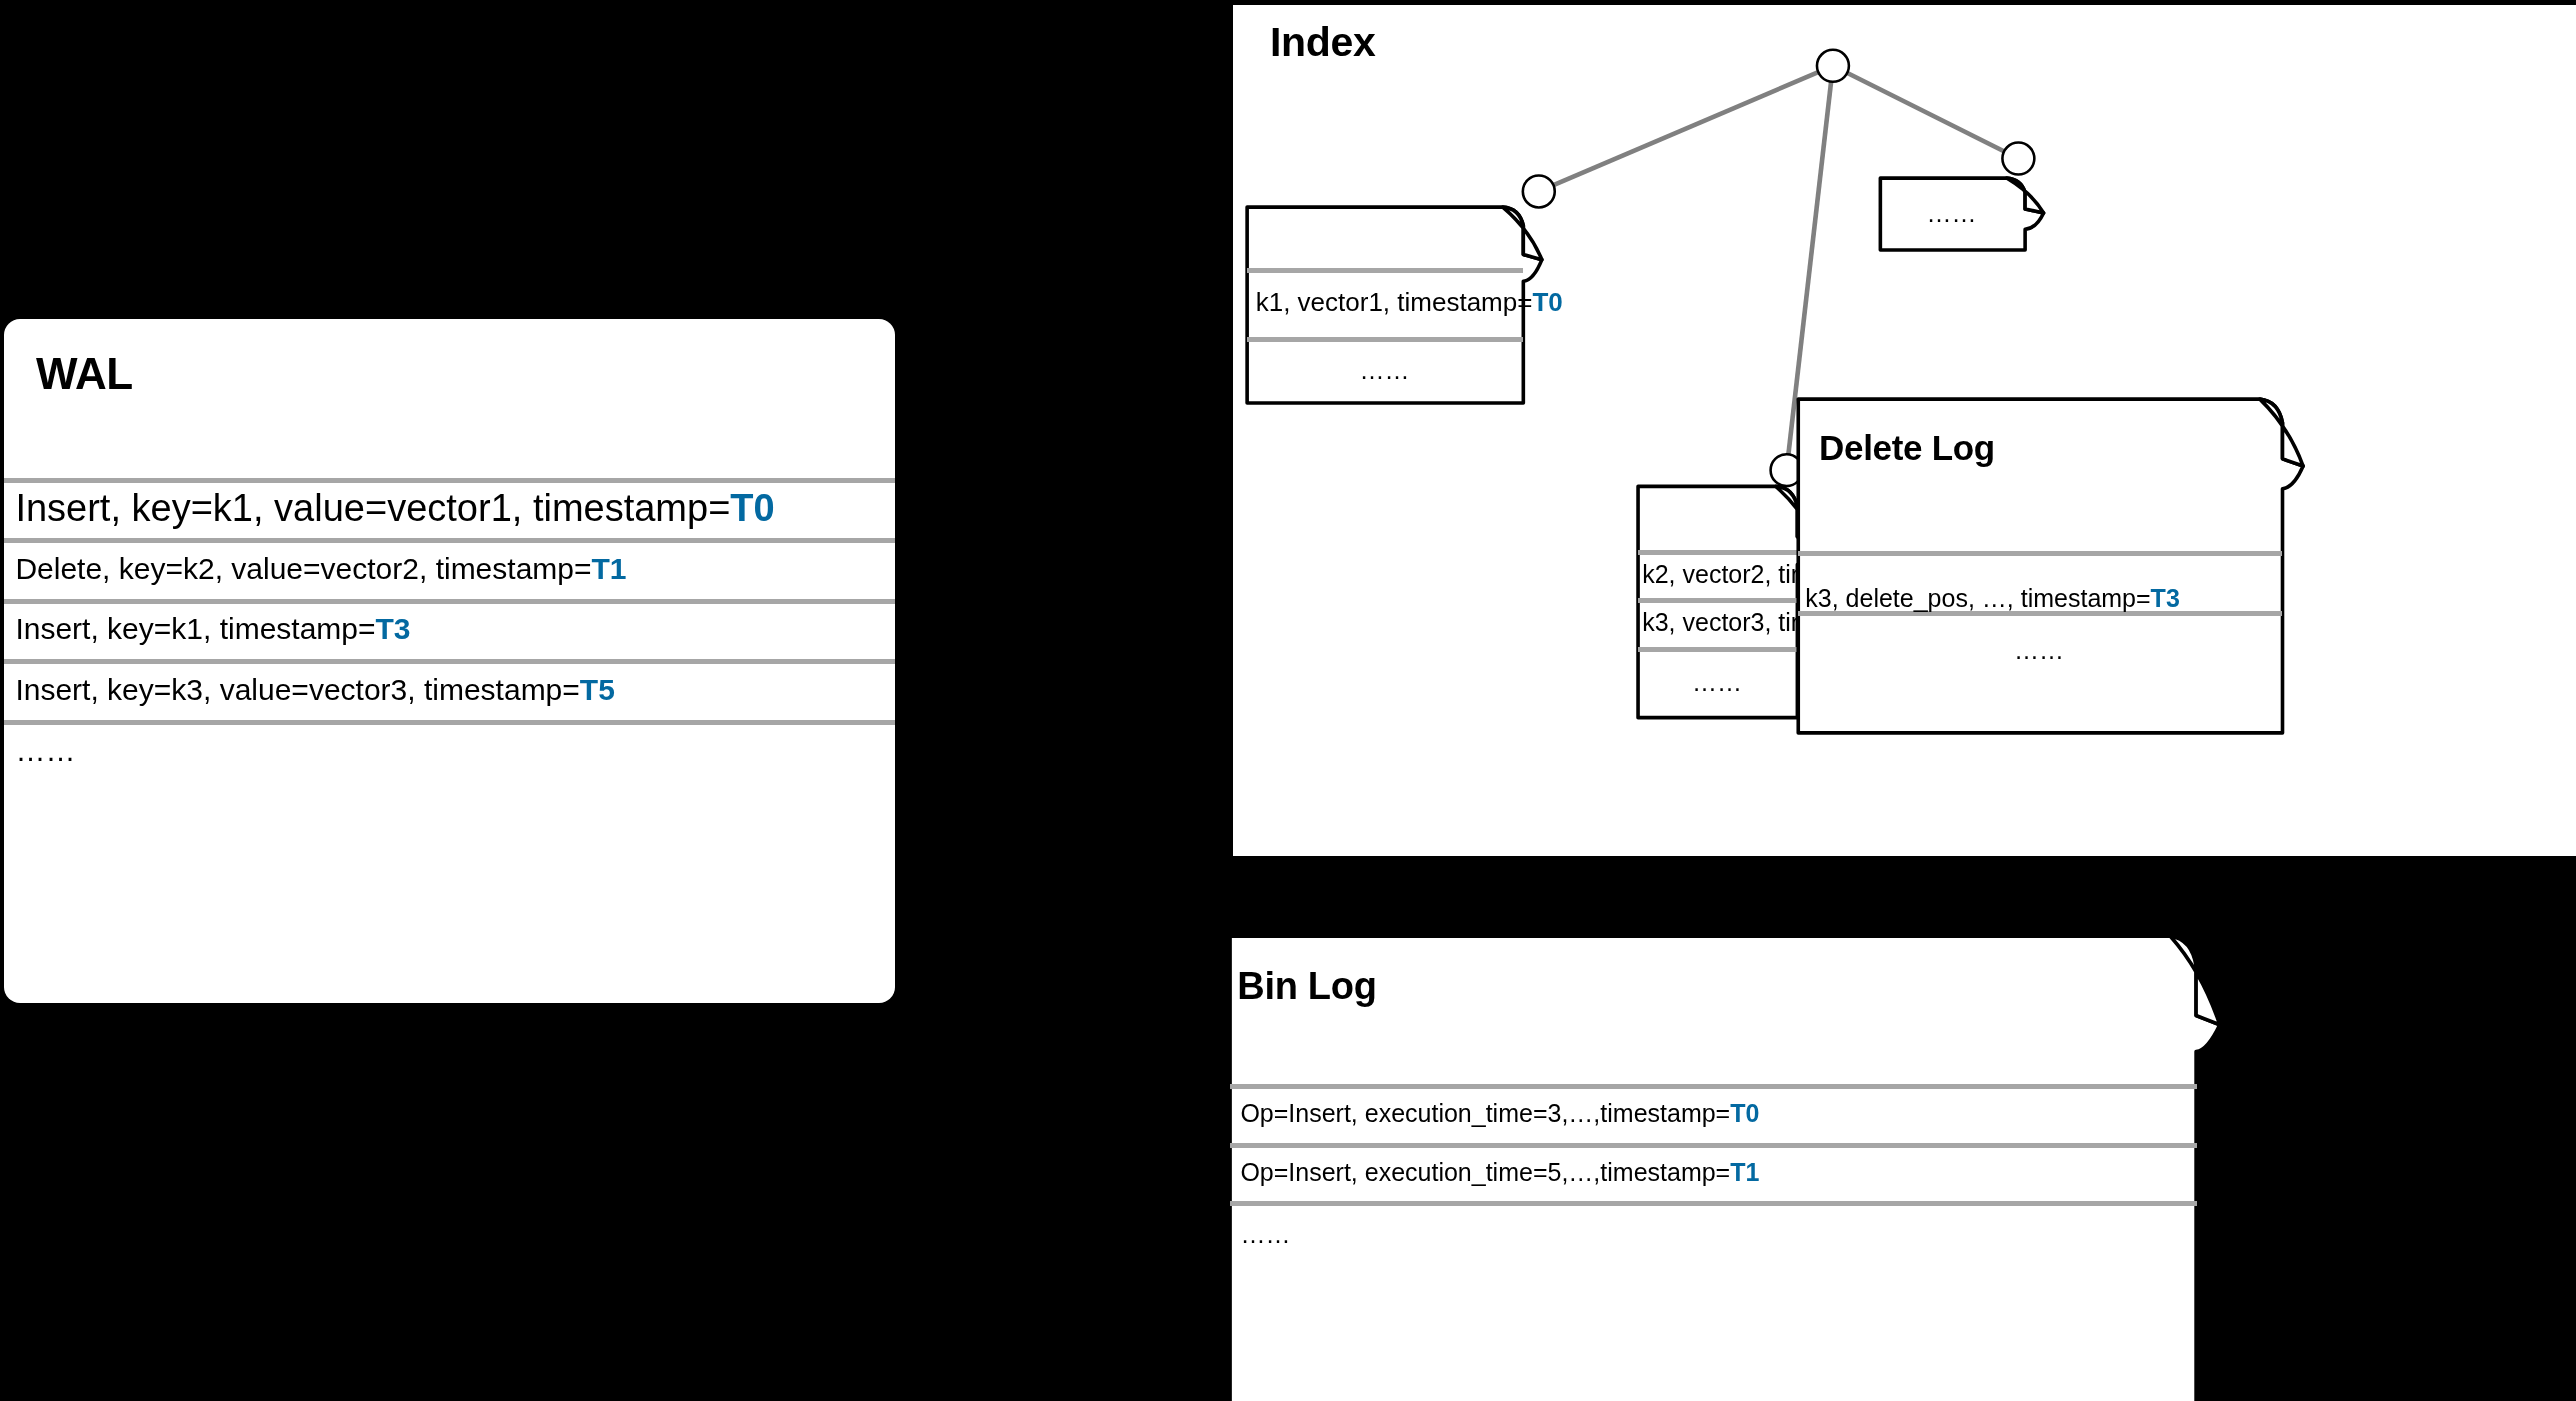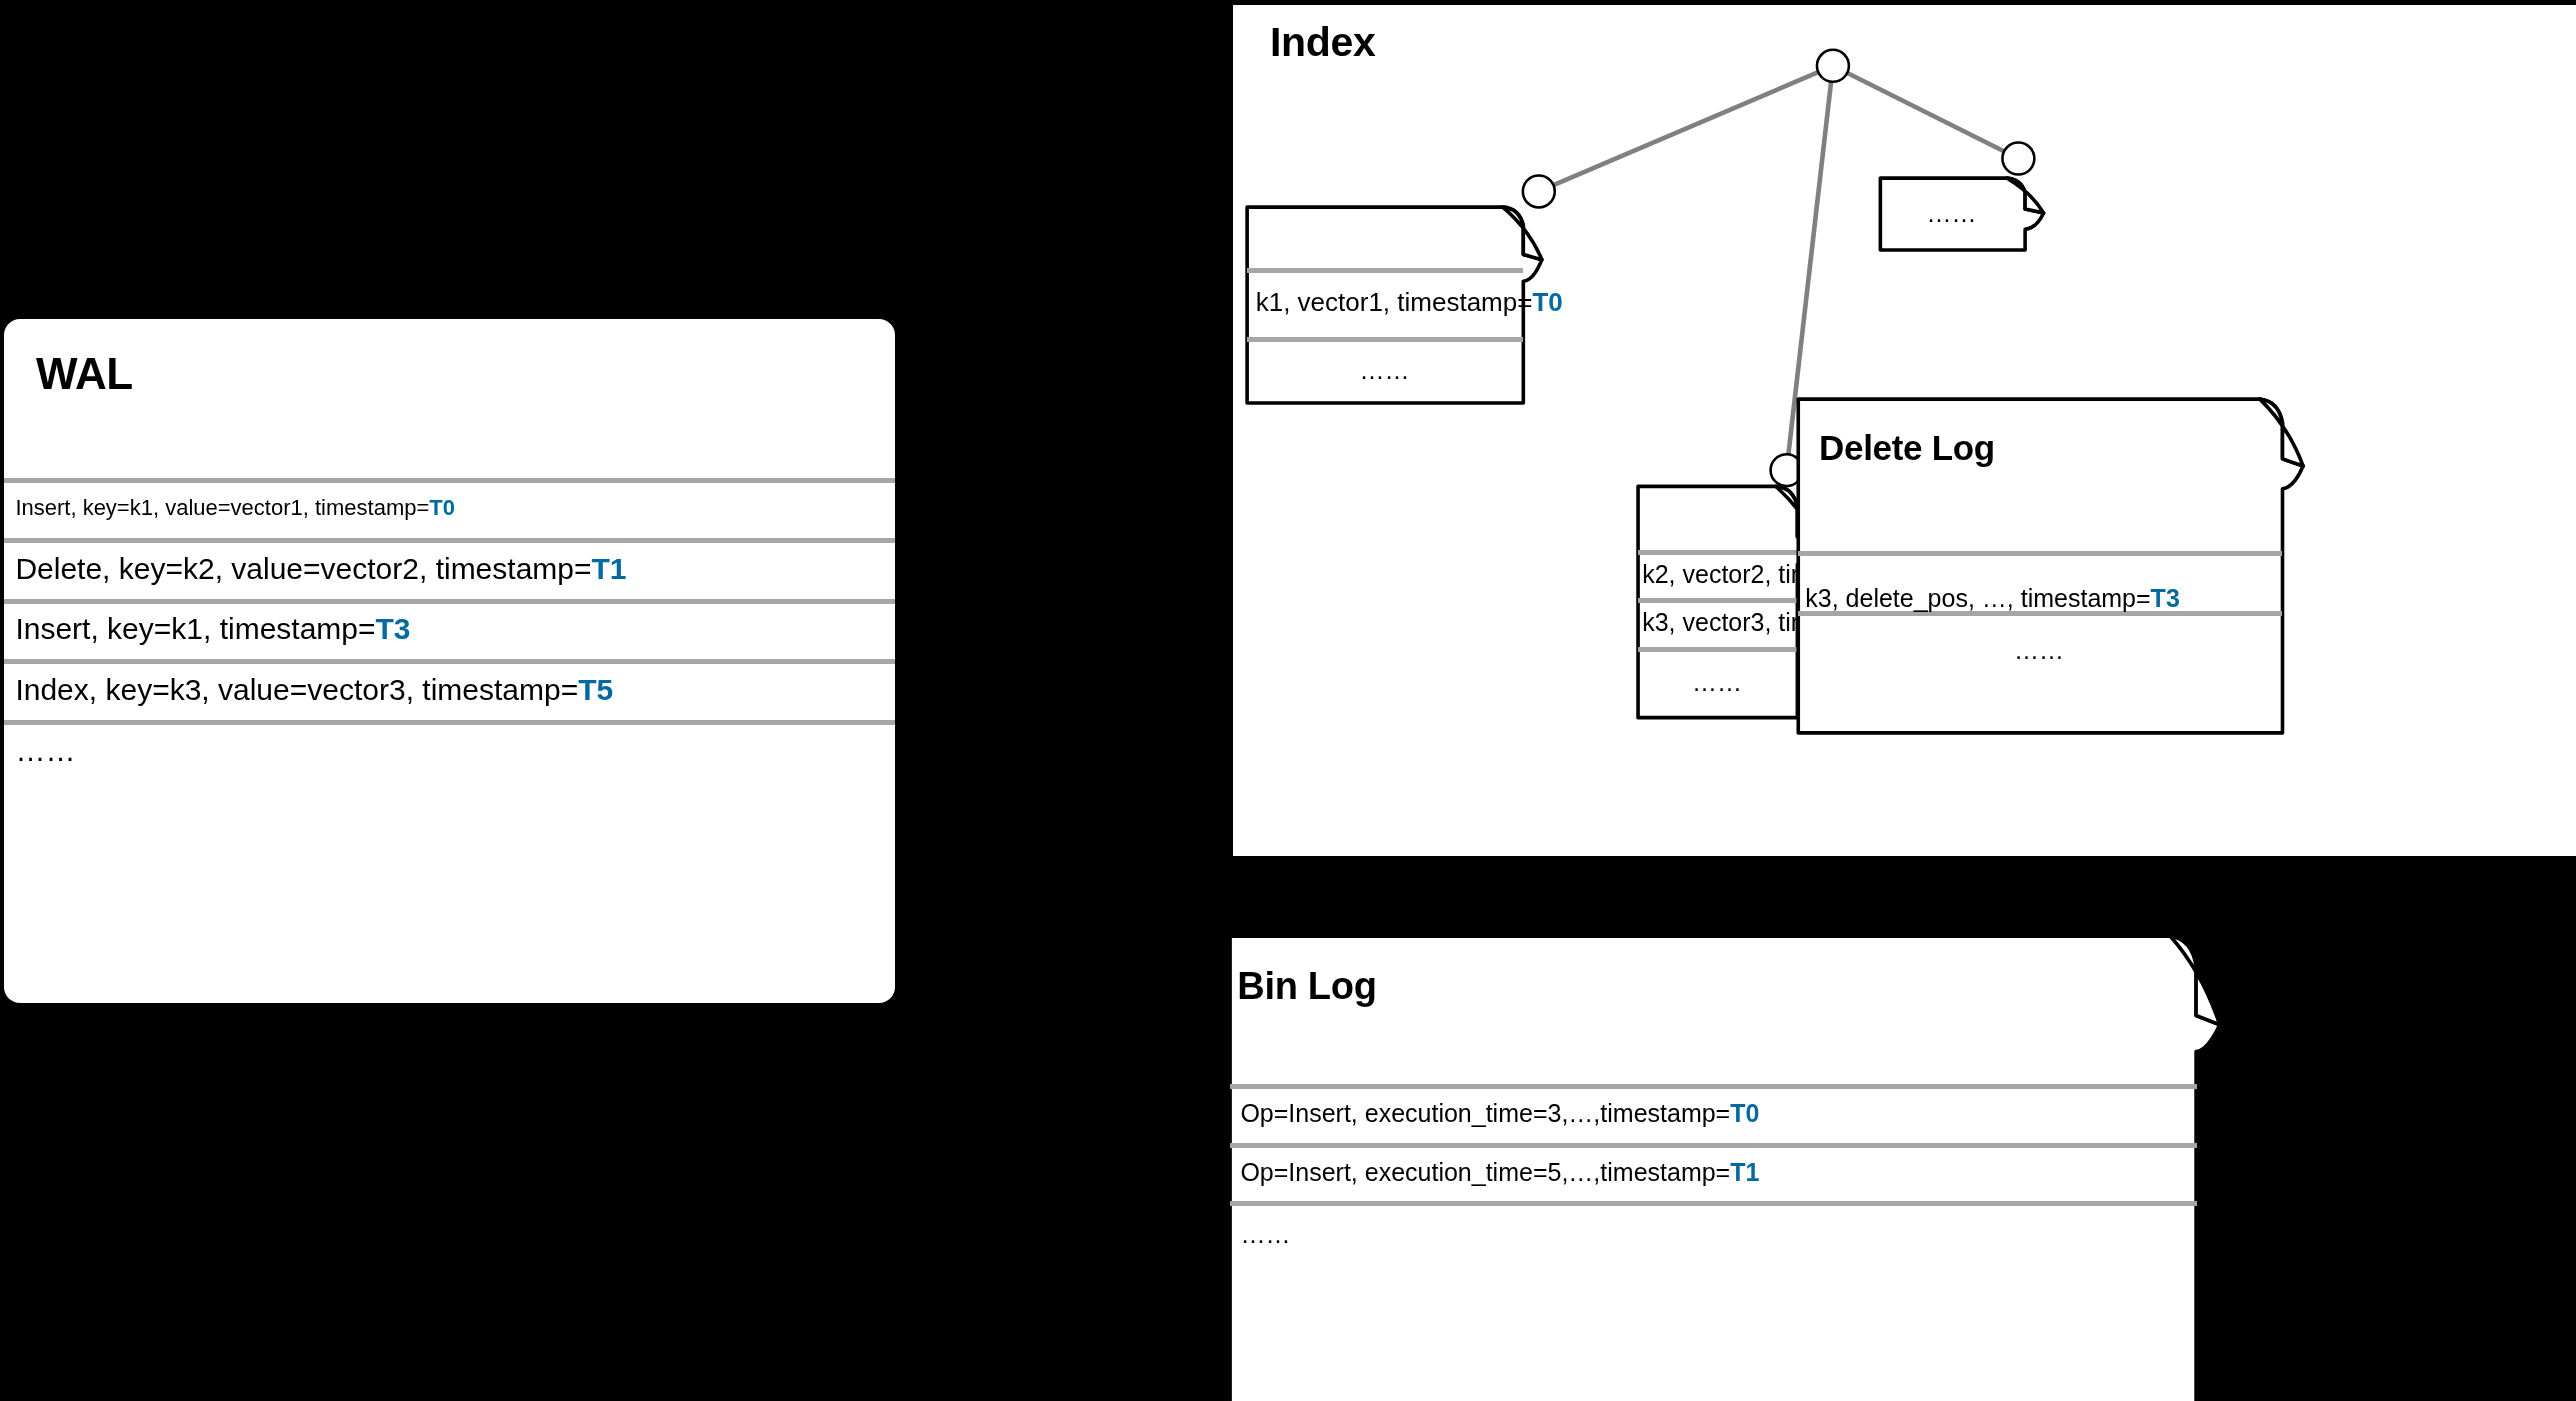--- a/index.html
+++ b/index.html
@@ -102,34 +102,34 @@
 
   <div class="panel panel-rounded" style="left:4.1px; top:319px; width:891px; height:684px;border-radius:16px;">
     <div class="card-title" style="left:32px; top:30px; font-size:44px;">WAL</div>
 
     <div class="divider" style="left:0px;  top:159px;  width:891px; height:4.6px;"></div>
     <div class="divider" style="left:0px;  top:219px;  width:891px; height:4.6px;"></div>
     <div class="divider" style="left:0px;  top:280px;  width:891px; height:4.6px;"></div>
     <div class="divider" style="left:0px;  top:340px;  width:891px; height:4.6px;"></div>
     <div class="divider" style="left:0px;  top:401px;  width:891px; height:4.6px;"></div>
 
-    <div class="row" style="left:11.3px; top:159px; width:871px; height:60px; font-size:22px;">
+    <div class="row" style="left:11.3px; top:159px; width:871px; height:60px; font-size:38px;">
       <span>Insert, key=k1, value=vector1, timestamp=</span>
         <span class="ts">T0</span>
     </div>
     <div class="row" style="left:11.3px; top:219px; width:871px; height:61px; font-size:30px;">
       <span>Delete, key=k2, value=vector2, timestamp=</span>
         <span class="ts">T1</span>
     </div>
     <div class="row" style="left:11.3px; top:280px; width:871px; height:60px; font-size:30px;">
       <span>Insert, key=k1, timestamp=</span>
         <span class="ts">T3</span>
     </div>
     <div class="row" style="left:11.3px; top:340px; width:871px; height:61px; font-size:30px;">
-      <span>Index, key=k3, value=vector3, timestamp=</span>
+      <span>Insert, key=k3, value=vector3, timestamp=</span>
         <span class="ts">T5</span>
     </div>
     <div class="row" style="left:11.3px; top:401px; width:871px; height:62px; font-size:30px;">
       <span class="dots">……</span>
     </div>
   </div>
 
   <div class="panel" style="left:1233px; top:5.2px; width:1579px; height:851px;">
 
     <div class="card-title" style="left:37px; top:13.4px; font-size:41px;">Index</div>

